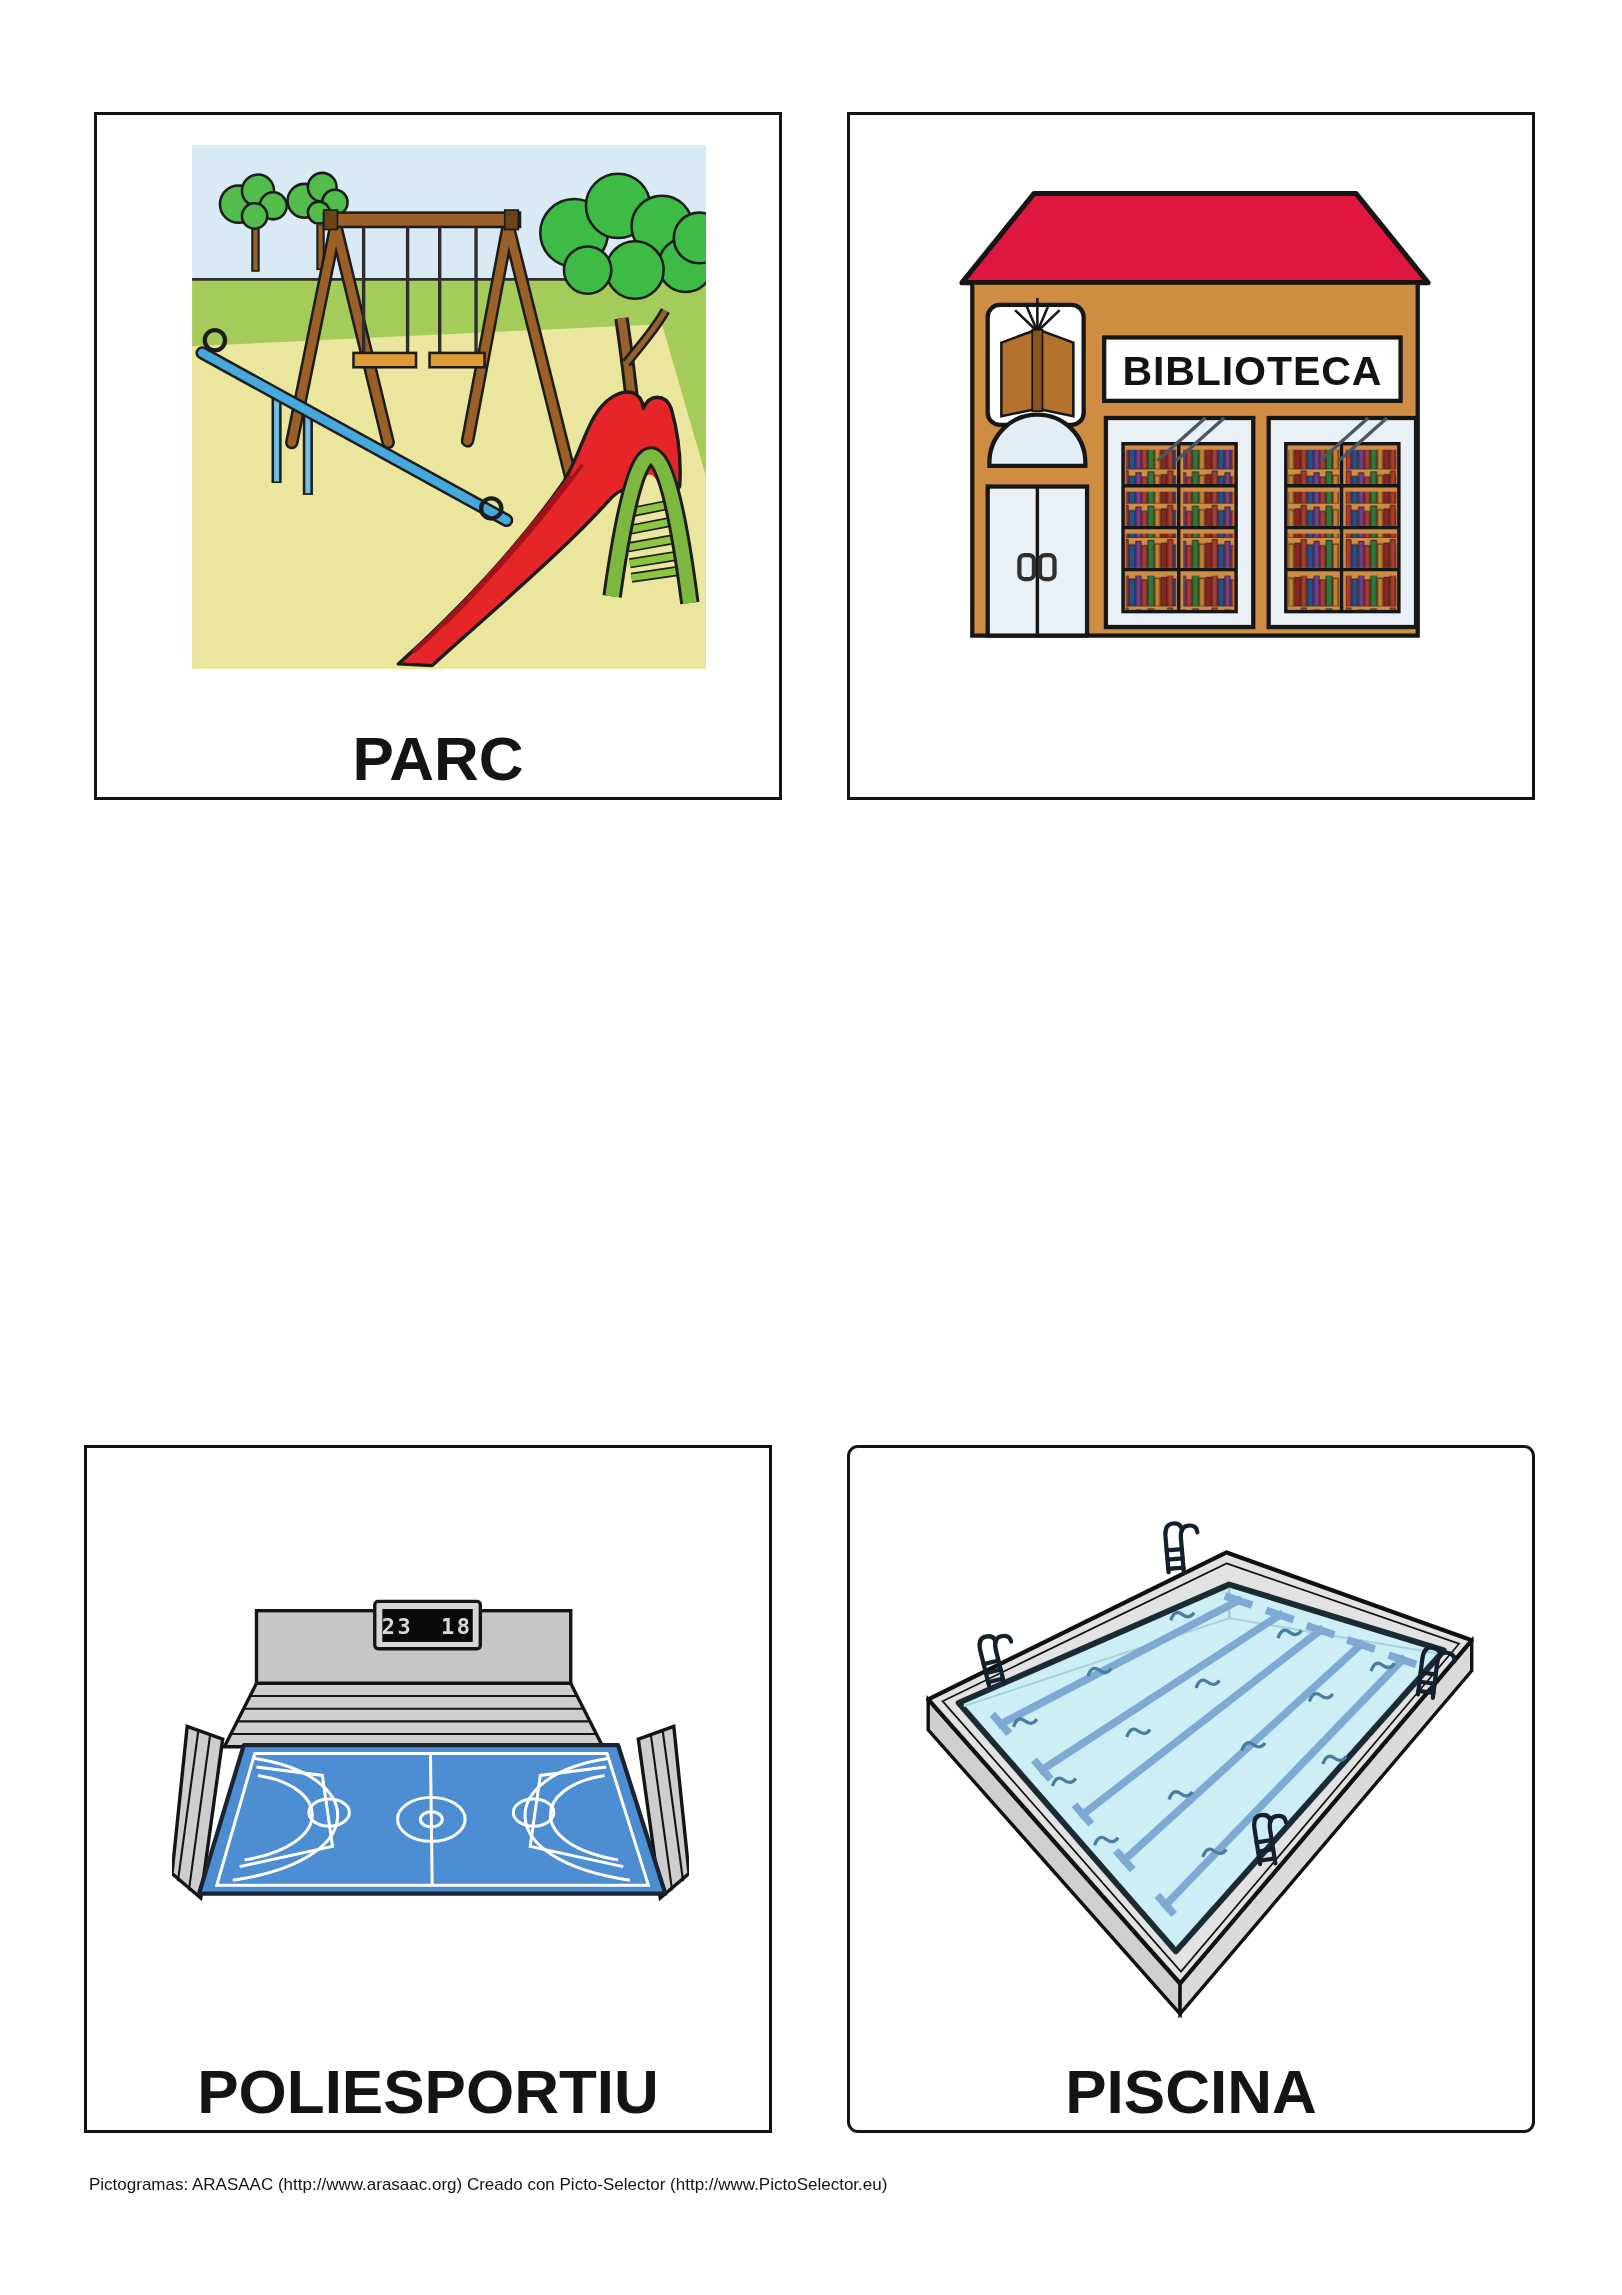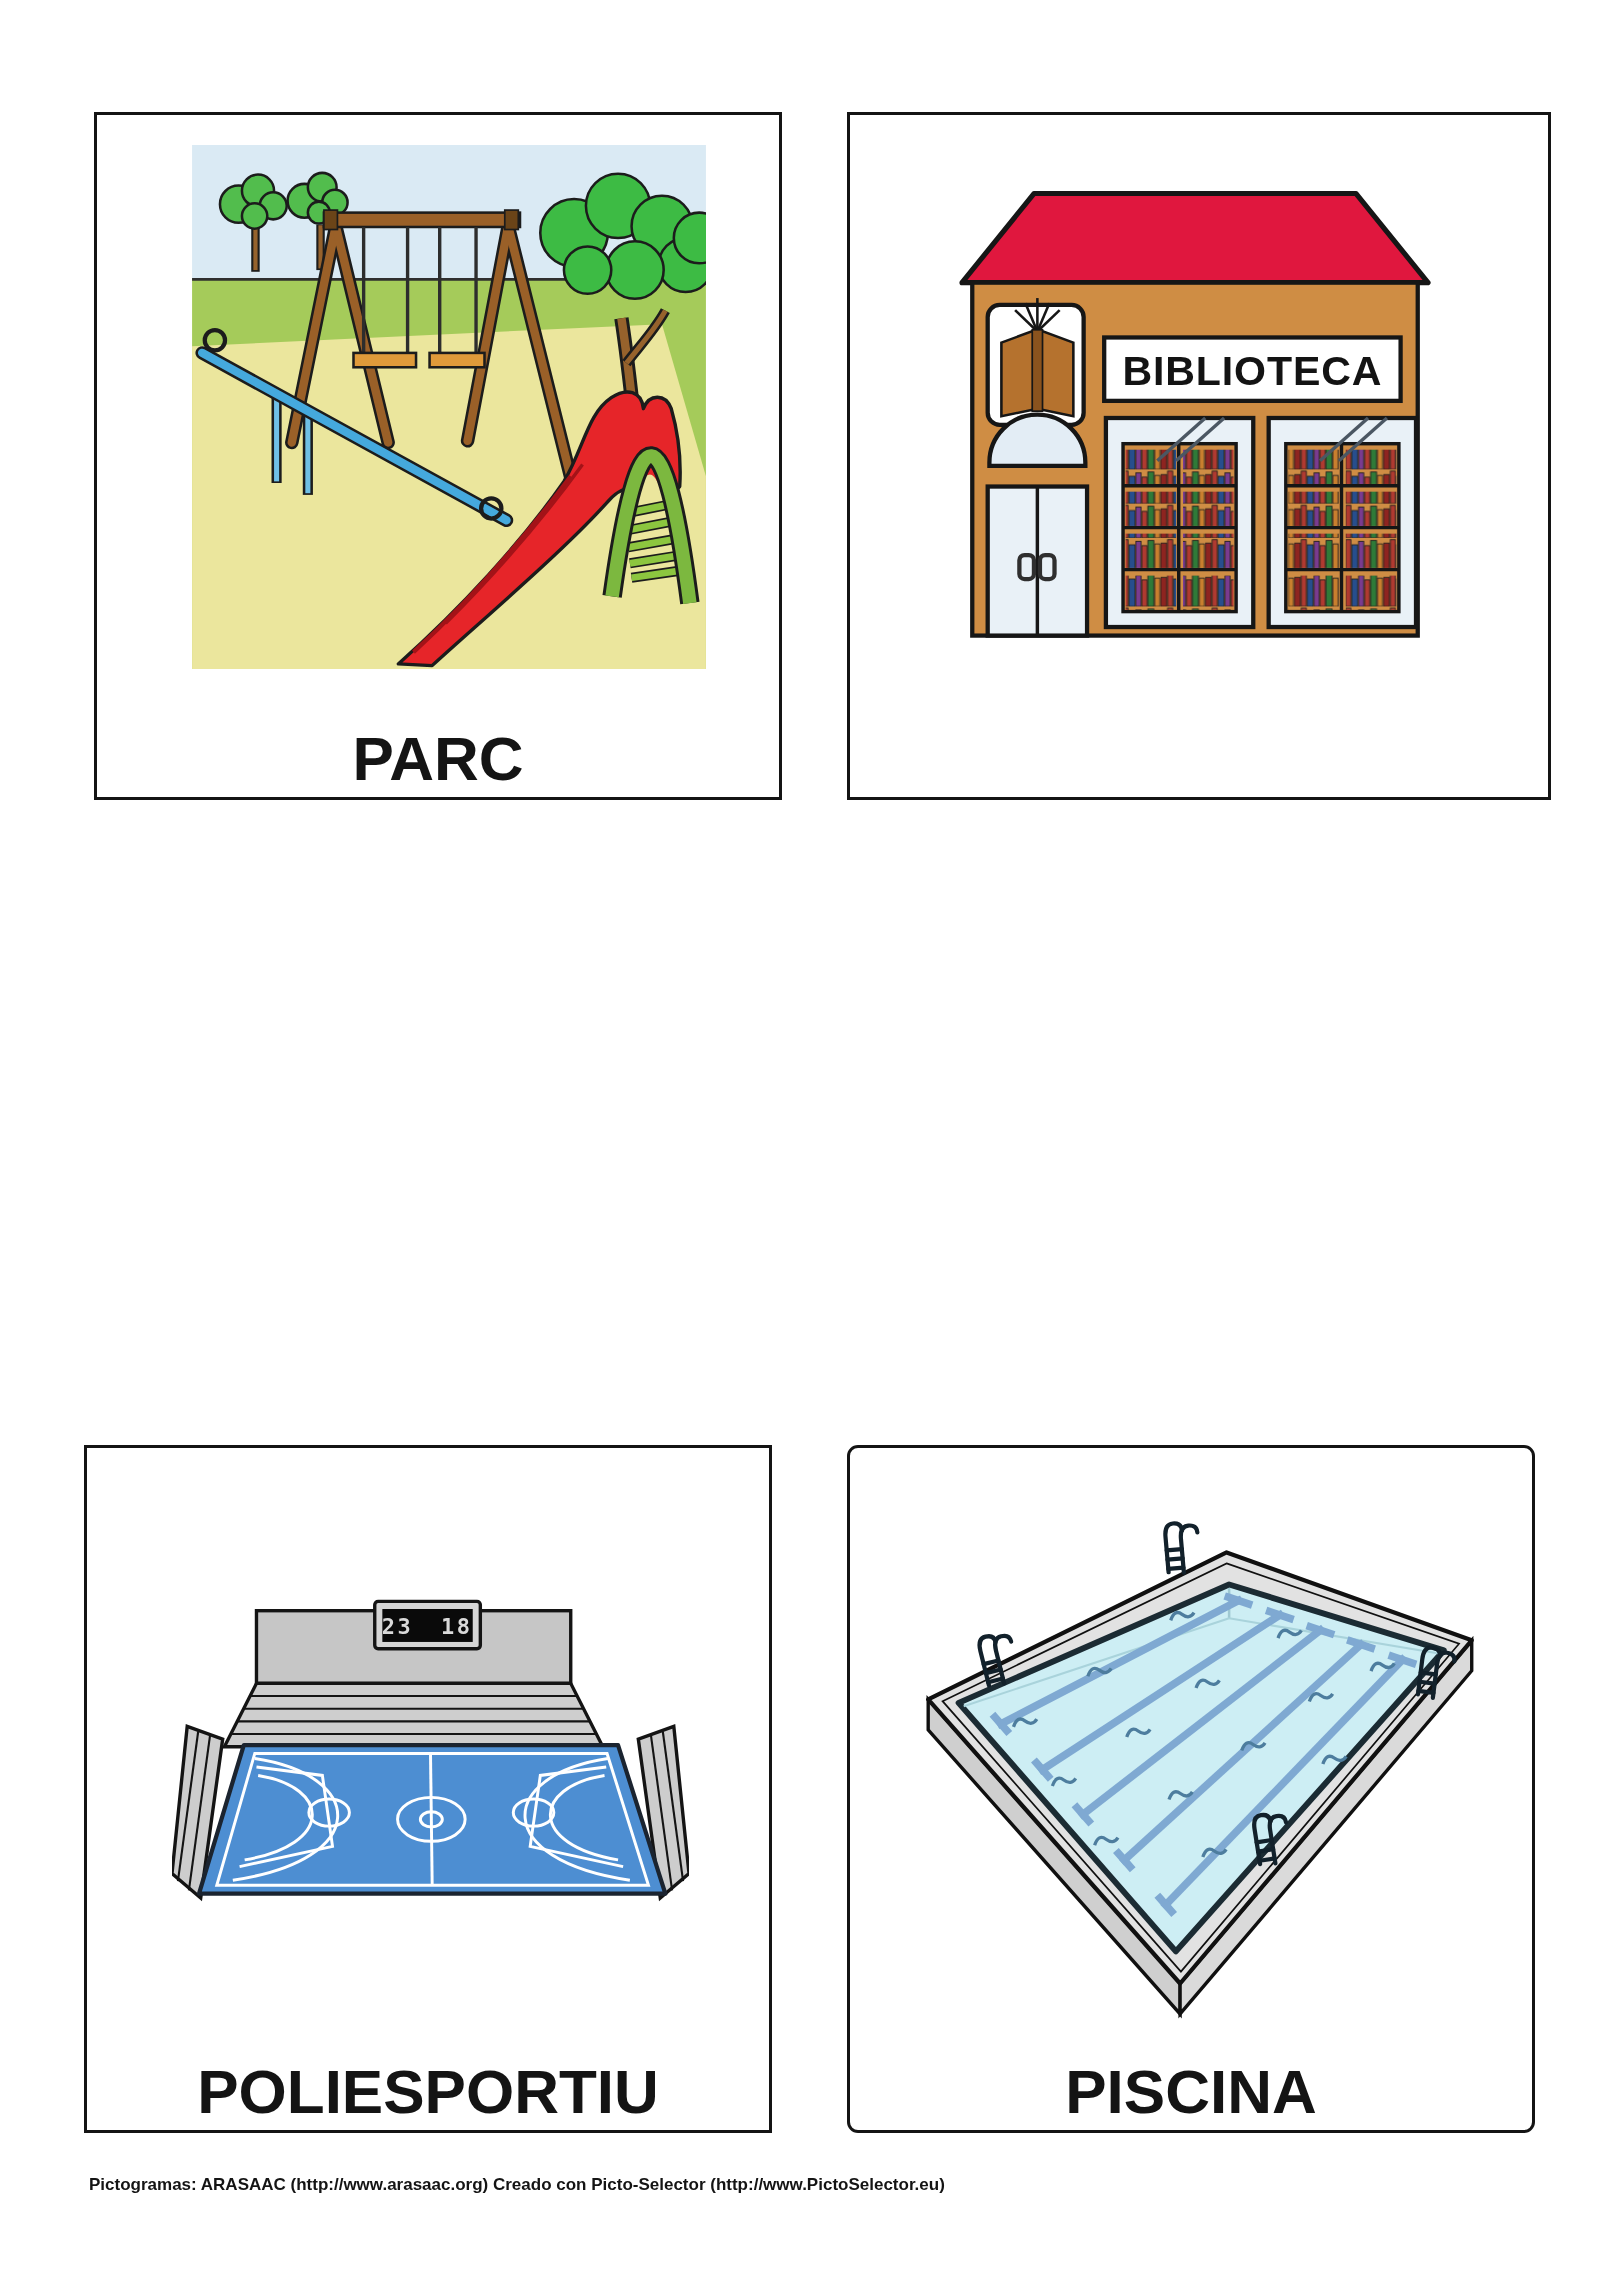--- a/index.html
+++ b/index.html
@@ -1,26 +1,26 @@
 <!DOCTYPE html>
 <html style="font-size:13.5px"><head>
 <meta charset="utf-8">
 <style>
   html,body{margin:0;padding:0;background:#ffffff;}
   .page{position:relative;width:1623px;height:2295px;background:#ffffff;overflow:hidden;
         font-family:"Liberation Sans",sans-serif;}
   .card{position:absolute;width:682px;height:682px;border:3.4px solid #141414;background:#ffffff;}
   .card-tl{left:94px;top:112px;}
-  .card-tr{left:847px;top:112px;padding-left:16px;}
+  .card-tr{left:847px;top:112px;}
   .card-bl{left:84px;top:1445px;}
   .card-br{left:847px;top:1445px;border-radius:11px;}
   .picto{position:absolute;}
   .label{position:absolute;left:0;right:0;bottom:6.8px;text-align:center;
          font-size:62px;font-weight:700;color:#141414;line-height:1;letter-spacing:0px;}
-  .footer{position:absolute;left:89px;top:2175px;font-size:17px;color:#141414;font-weight:bold;}
+  .footer{position:absolute;left:89px;top:2175px;font-size:17px;color:#141414;}
   .digits{font-family:"DejaVu Sans Mono",monospace;font-weight:700;letter-spacing:3px;word-spacing:14px;}
   .signtext{font-family:"Liberation Sans",sans-serif;font-weight:700;letter-spacing:1px;}
 </style>
 </head>
 <body>
 
 <div class="page">
 
   <section class="card card-tl">
     <svg class="picto" style="left:95px;top:30px;" width="514" height="524" viewBox="0 0 608 620">

